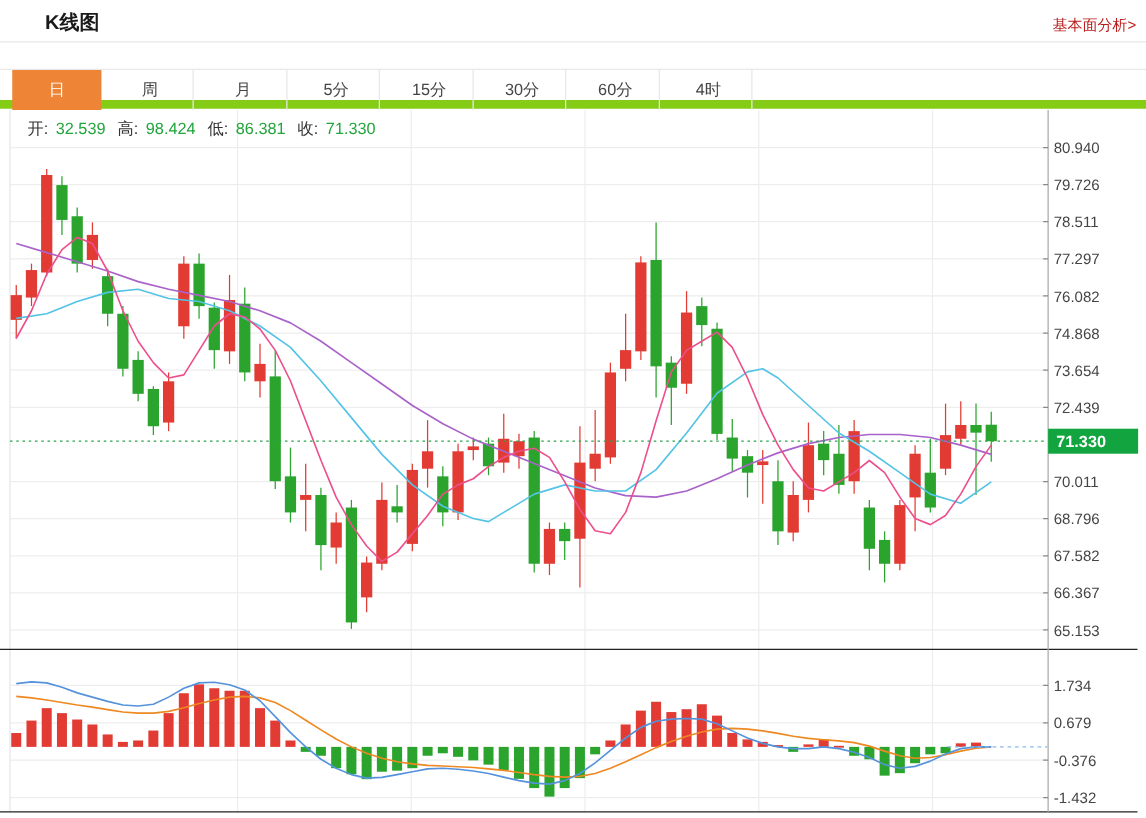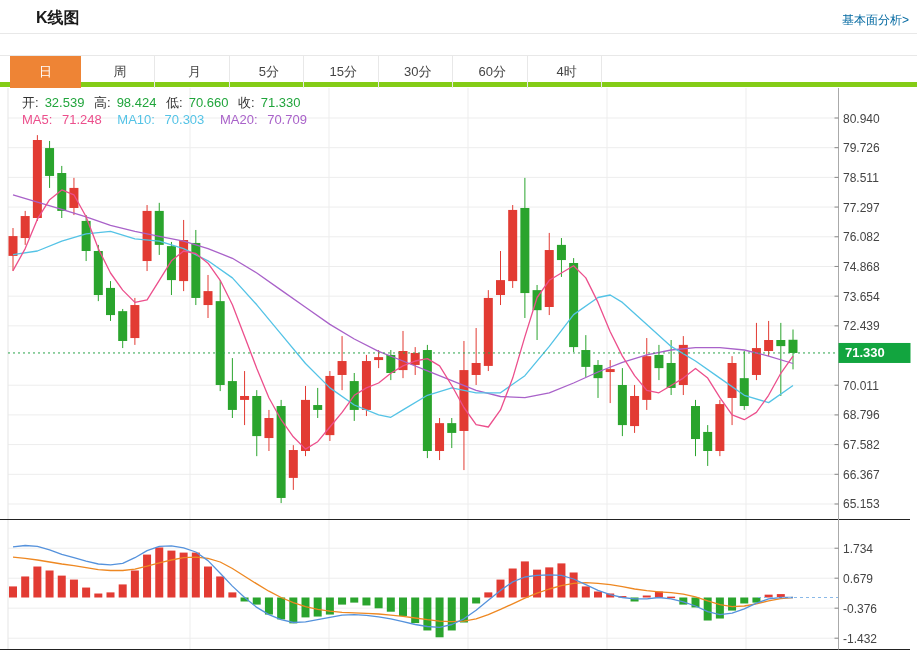--- a/index.html
+++ b/index.html
@@ -1,21 +1,21 @@
 <!DOCTYPE html>
 <html style="--up: #e23b33; --down: #2aa42d; --ma5: #ec4f8c; --ma10: #54c3e6; --ma20: #a962c9; --diff: #5592dc; --dea: #ee8822; --accent: #ee8435; --valgreen: #21a53c;"><head>
 <meta charset="utf-8">
 <style>
   html,body{margin:0;padding:0;background:#fff;}
   .page{position:relative;width:917px;height:654px;background:#fff;overflow:hidden;
         font-family:"Liberation Sans","DejaVu Sans",sans-serif;}
   .title{position:absolute;left:10px;top:8px;font-size:16px;font-weight:bold;color:#1a1a1a;margin-left:26px;}
-  .hlink{position:absolute;right:8px;top:12px;font-size:12px;color:#0369a1;text-decoration:none;cursor:pointer;}
+  .hlink{position:absolute;right:8px;top:12px;font-size:12px;color:#b91c1c;text-decoration:none;cursor:pointer;}
   .hrule{position:absolute;left:0;right:0;top:33px;height:1px;background:#e8e8e8;}
-  .tabbar{position:absolute;left:0;right:0;top:55px;height:32px;border-top:1px solid #e8e8e8;border-bottom:5px solid #84cc16;padding-left:10px;box-sizing:border-box;}
+  .tabbar{position:absolute;left:0;right:0;top:55px;height:32px;border-top:1px solid #e8e8e8;border-bottom:7px solid #84cc16;padding-left:10px;box-sizing:border-box;}
   .tab{display:inline-block;width:69px;height:32px;line-height:32px;text-align:center;font-size:13px;color:#444;
        border-right:1px solid #e8e8e8;cursor:pointer;vertical-align:top;}
   .tab:first-child{border-left:1px solid #e8e8e8;}
   .tab.selected{background:var(--accent,#ee8435);color:#fff;border-color:var(--accent,#ee8435);}
   .legend{position:absolute;font-size:13px;white-space:nowrap;z-index:3;}
   .legend span{margin-right:6px;}
   .lab{color:#333;}
   .val{color:var(--valgreen,#21a53c);margin-right:16px;}
   .ma5v{color:var(--ma5,#ec4f8c);margin-right:16px;}
   .ma10v{color:var(--ma10,#54c3e6);margin-right:16px;}
@@ -306,21 +306,16 @@
       <text x="843" y="612.68592" font-size="12" fill="#444444" font-family="Liberation Sans, DejaVu Sans, sans-serif">-0.376</text>
       <line x1="834.5" y1="638.19744" x2="838.5" y2="638.19744" stroke="#888"></line>
       <text x="843" y="642.69744" font-size="12" fill="#444444" font-family="Liberation Sans, DejaVu Sans, sans-serif">-1.432</text>
       <rect x="838.5" y="342.9645" width="72" height="20" fill="#12a53f"></rect>
       <text x="845" y="357.4645" font-size="13" font-weight="bold" fill="#ffffff" font-family="Liberation Sans, DejaVu Sans, sans-serif">71.330</text>
     </svg>
 
   <div class="legend" style="left:22px;top:94px;">
     <span class="lab">开:</span><span class="val">32.539</span>
     <span class="lab">高:</span><span class="val">98.424</span>
-    <span class="lab">低:</span><span class="val">70.660</span>
+    <span class="lab">低:</span><span class="val">86.381</span>
     <span class="lab">收:</span><span class="val">71.330</span>
   </div>
-  <div class="legend" style="left:22px;top:112px;">
-    <span class="ma5v"><span>MA5:</span> <span>71.248</span></span>
-    <span class="ma10v"><span>MA10:</span> <span>70.303</span></span>
-    <span class="ma20v"><span>MA20:</span> <span>70.709</span></span>
-  </div>
 </div>
 
 </body></html>

